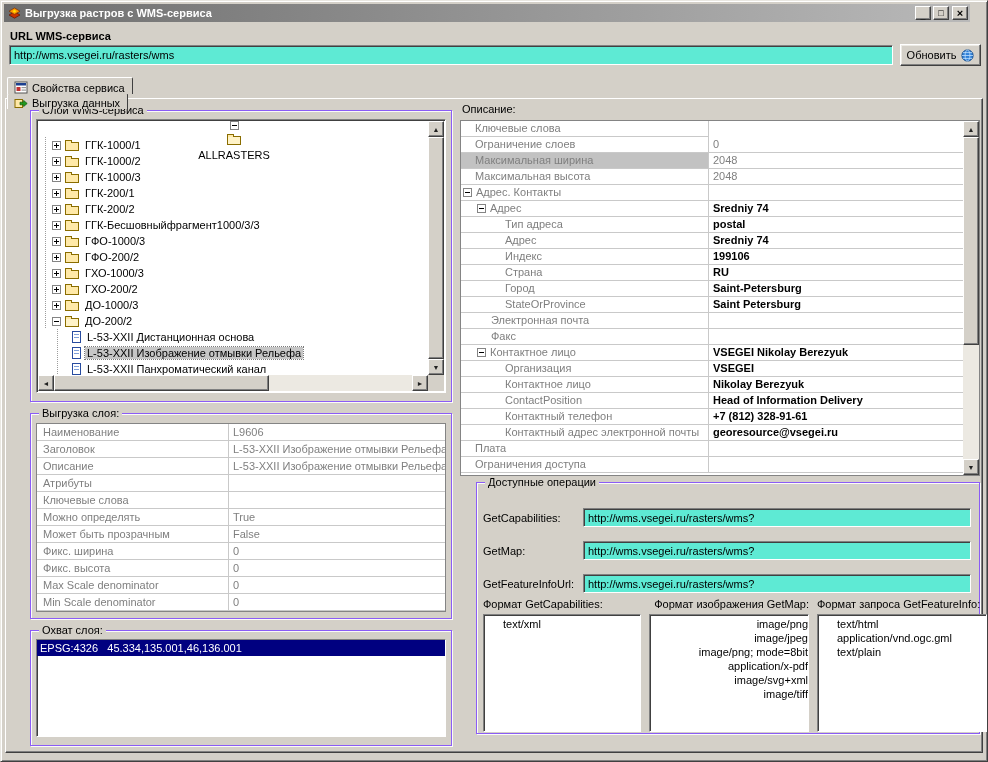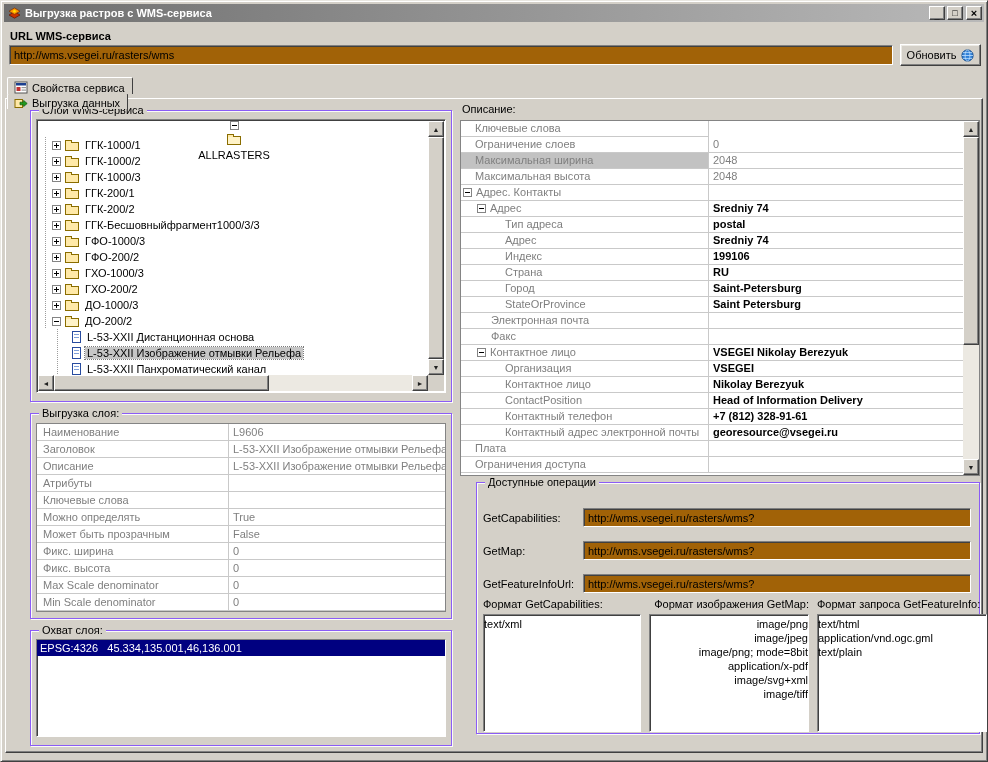--- a/index.html
+++ b/index.html
@@ -4,40 +4,40 @@
 <style>
   * { box-sizing: border-box; }
   html,body { margin:0; padding:0; width:988px; height:762px; overflow:hidden; }
   body { font-family:"Liberation Sans", sans-serif; font-size:11px; color:#000; background:#d4d0c8; }
 
   .window { position:relative; width:988px; height:762px; background:#d4d0c8;
             border:1px solid; border-color:#e9e7e1 #404040 #404040 #e9e7e1;
             box-shadow: inset 1px 1px 0 #fff, inset -1px -1px 0 #808080; }
 
   
-  .titlebar { position:absolute; left:3px; top:3px; right:3px; height:18px;
+  .titlebar { position:absolute; left:3px; top:3px; right:17px; height:18px;
               background:linear-gradient(to right,#6e6e6e,#b9b9b9);
               display:flex; align-items:center; padding:0 2px; }
   .app-ico { width:15px; height:15px; margin:0 3px 0 1px; flex:none; }
   .title-text { color:#fff; font-weight:bold; flex:1; white-space:nowrap; overflow:hidden; }
   .win-btn { width:16px; height:14px; margin-left:2px; flex:none; background:#d4d0c8;
              border:1px solid; border-color:#fff #404040 #404040 #fff;
              box-shadow: inset -1px -1px 0 #808080;
              display:flex; align-items:center; justify-content:center;
              font-size:9px; font-weight:bold; line-height:1; cursor:default; }
   .win-btn.min span { position:relative; top:3px; }
 
   
   .url-label { position:absolute; left:9px; top:29px; font-weight:bold; }
   .sunken { border:1px solid; border-color:#808080 #fff #fff #808080;
             box-shadow: inset 1px 1px 0 #404040; background:#fff; }
   .url-input { position:absolute; left:8px; top:44px; width:884px; height:20px;
                padding:2px 4px; font:11px "Liberation Sans", sans-serif; outline:none; }
   input.sunken { border:1px solid; border-color:#808080 #fff #fff #808080;
-                 box-shadow: inset 1px 1px 0 #404040; background:#a16207; }
+                 box-shadow: inset 1px 1px 0 #404040; background:#5eead4; }
   .refresh-btn { position:absolute; left:899px; top:43px; width:81px; height:22px;
                  background:#d4d0c8; border:1px solid; border-color:#fff #404040 #404040 #fff;
                  box-shadow: inset -1px -1px 0 #808080, inset 1px 1px 0 #eceae4;
                  display:flex; align-items:center; justify-content:center; gap:5px;
                  font:11px "Liberation Sans", sans-serif; cursor:default; }
 
   
   .tabs { position:absolute; left:6px; top:76px; height:21px; display:flex; align-items:flex-start; z-index:5;flex-direction:column; }
   .tab { height:19px; padding:2px 7px 0 6px; background:#d4d0c8;
          border:1px solid; border-color:#fff #404040 #d4d0c8 #fff;
@@ -136,21 +136,21 @@
   
   .ops-gb { position:relative; height:258px; margin-top:7px; }
   .op-row { position:absolute; left:6px; right:6px; height:20px; }
   .op-label { position:absolute; left:0; top:4px; }
   .op-input { position:absolute; left:100px; right:2px; top:0; height:19px;
               padding:2px 4px; font:11px "Liberation Sans", sans-serif; outline:none; }
   .fmt-col { position:absolute; top:110px; }
   .f1 { left:6px; width:158px; } .f2 { left:172px; width:160px;text-align:right; } .f3 { left:340px; width:170px; }
   .fmt-label { height:14px; margin-bottom:2px; white-space:nowrap; overflow:hidden; }
   .fmt-list { height:118px; background:#fff; padding:2px 0; }
-  .fmt-item { height:14px; line-height:14px; padding-left:0; white-space:nowrap; overflow:hidden; cursor:default; }
+  .fmt-item { height:14px; line-height:14px; padding-left:19px; white-space:nowrap; overflow:hidden; cursor:default; }
 </style>
 </head>
 <body>
 
 <div class="window">
 
   <div class="titlebar">
     <span class="app-ico">
       <svg width="15" height="15" viewBox="0 0 15 15">
         <path d="M2 9 L7.5 5.8 13 9 7.5 12.2z" fill="#c83200" stroke="#5a1600" stroke-width="0.7"></path>

